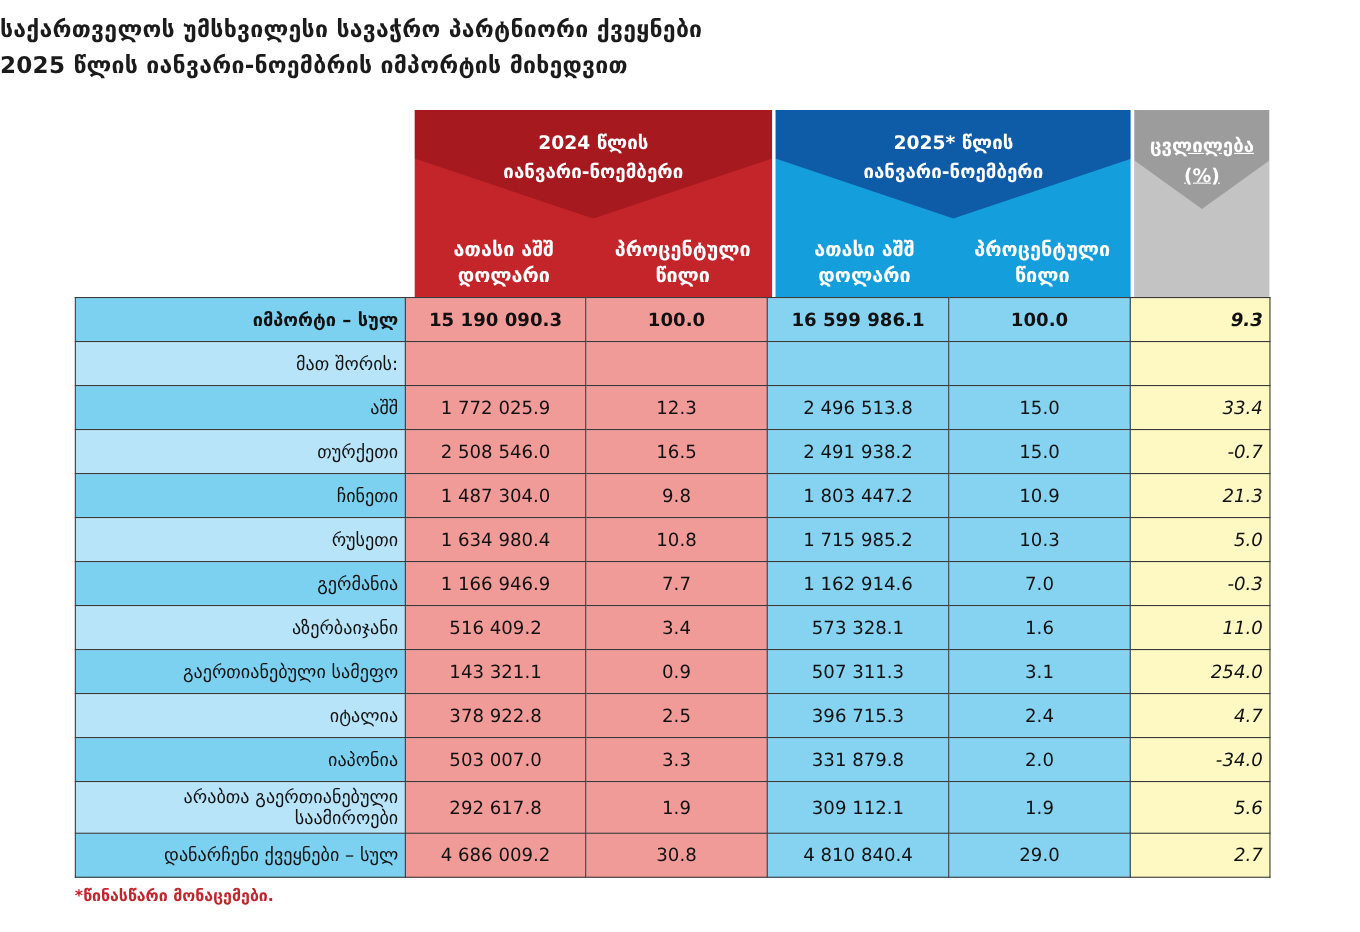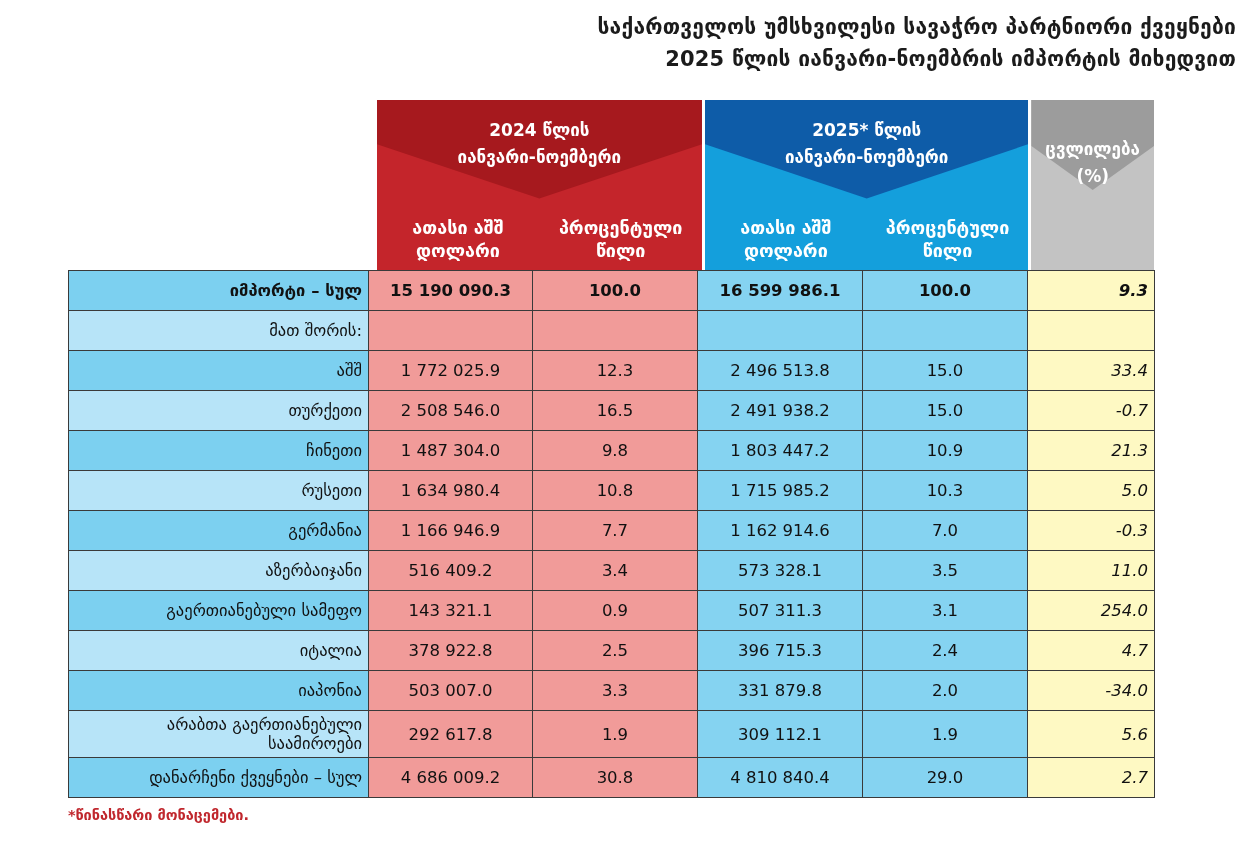--- a/index.html
+++ b/index.html
@@ -4,21 +4,21 @@
 <style>
   * { margin:0; padding:0; box-sizing:border-box; }
   html,body { background:#ffffff; }
   .page {
     position:relative;
     width:1236px; height:847px;
     background:#ffffff;
     font-family:"DejaVu Sans", sans-serif;
     overflow:hidden;
   }
-  .title-block { padding-top:11px; text-align:right; color:#1b1b1b; }
+  .title-block { padding-top:11px; text-align:left; color:#1b1b1b; }
   .title-line { font-size:21px; font-weight:bold; line-height:32px; letter-spacing:.2px; }
 
   .tbl-wrap { position:absolute; left:68px; top:100px; width:1086px; }
 
   
   .hdr { display:flex; height:170px; }
   .hdr-spacer { width:300px; background:#ffffff; }
   .grp { position:relative; overflow:hidden; }
   .grp-2024 { width:329px; background:#c4252b;margin-left:12px; }
   .grp-2025 { width:330px; background:#149fdc; border-left:3px solid #ffffff; }
@@ -26,21 +26,21 @@
   .flap { position:absolute; left:0; top:0; right:0; bottom:0;
           clip-path:polygon(0 0, 100% 0, 100% 26%, 50% 58%, 0 26%); }
   .flap-red  { background:#a6191e; }
   .flap-blue { background:#0e5ca8; }
   .flap-gray { background:#9c9c9c; clip-path:polygon(0 0, 100% 0, 100% 27%, 50% 53%, 0 27%); }
   .grp-year { position:relative; z-index:2; padding-top:17px; text-align:center;
               color:#ffffff; font-weight:bold; font-size:17px; line-height:27px; }
   .grp-subs { position:absolute; z-index:2; left:0; right:0; bottom:8px; display:flex; }
   .grp-sub  { flex:1; text-align:center; color:#ffffff; font-weight:bold;
               font-size:18px; line-height:23px; }
-  .grp-change .grp-year { padding-top:36px; }
+  .grp-change .grp-year { padding-top:20px;text-decoration:underline; }
 
   
   table { border-collapse:collapse; table-layout:fixed; width:1086px; }
   col.c0 { width:300px; } col.c1 { width:164px; } col.c2 { width:165px; }
   col.c3 { width:165px; } col.c4 { width:165px; } col.c5 { width:127px; }
   td { border:1.5px solid #3a3a3a; height:40px; vertical-align:middle;
        font-size:16.5px; color:#111111; padding:4px 6px; }
   td.c-label { text-align:right; padding-left:12px; background:#7cd0f0; }
   tbody tr:nth-child(even) td.c-label { background:#b7e4f8; }
   td.c-pink { background:#f19b99; text-align:center; }
@@ -163,21 +163,21 @@
           <td class="c-pink">7.7</td>
           <td class="c-blue">1 162 914.6</td>
           <td class="c-blue">7.0</td>
           <td class="c-gray">-0.3</td>
         </tr>
         <tr>
           <td class="c-label">აზერბაიჯანი</td>
           <td class="c-pink">516 409.2</td>
           <td class="c-pink">3.4</td>
           <td class="c-blue">573 328.1</td>
-          <td class="c-blue">3.5</td>
+          <td class="c-blue">1.6</td>
           <td class="c-gray">11.0</td>
         </tr>
         <tr>
           <td class="c-label">გაერთიანებული სამეფო</td>
           <td class="c-pink">143 321.1</td>
           <td class="c-pink">0.9</td>
           <td class="c-blue">507 311.3</td>
           <td class="c-blue">3.1</td>
           <td class="c-gray">254.0</td>
         </tr>

